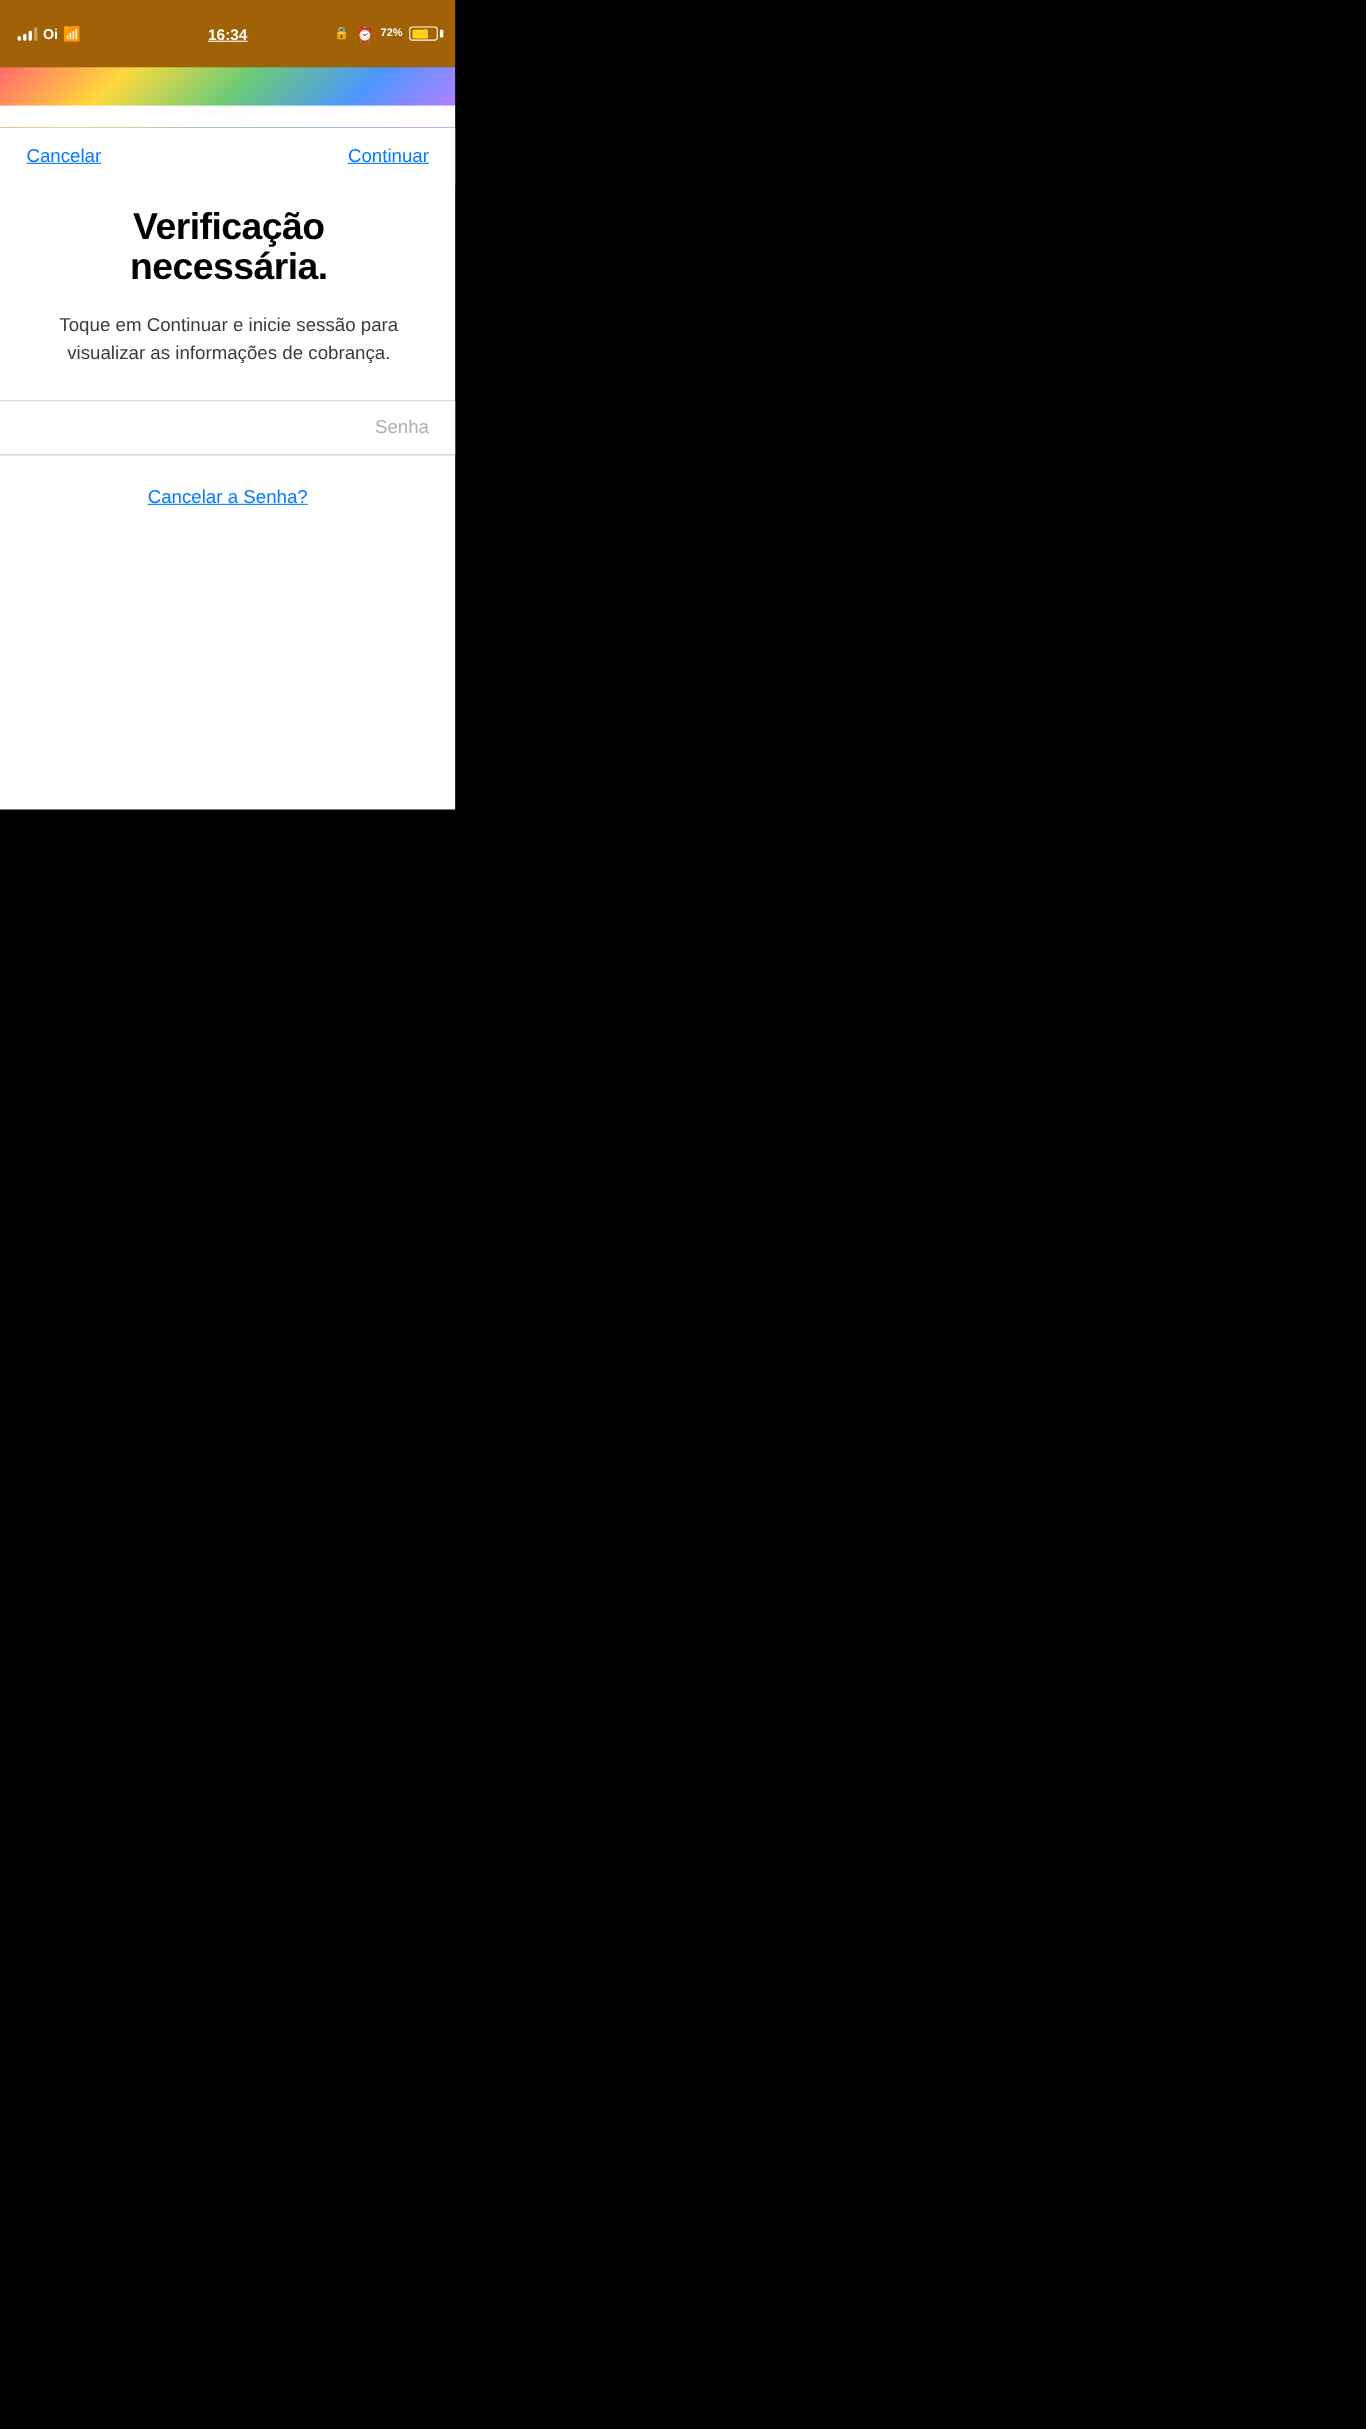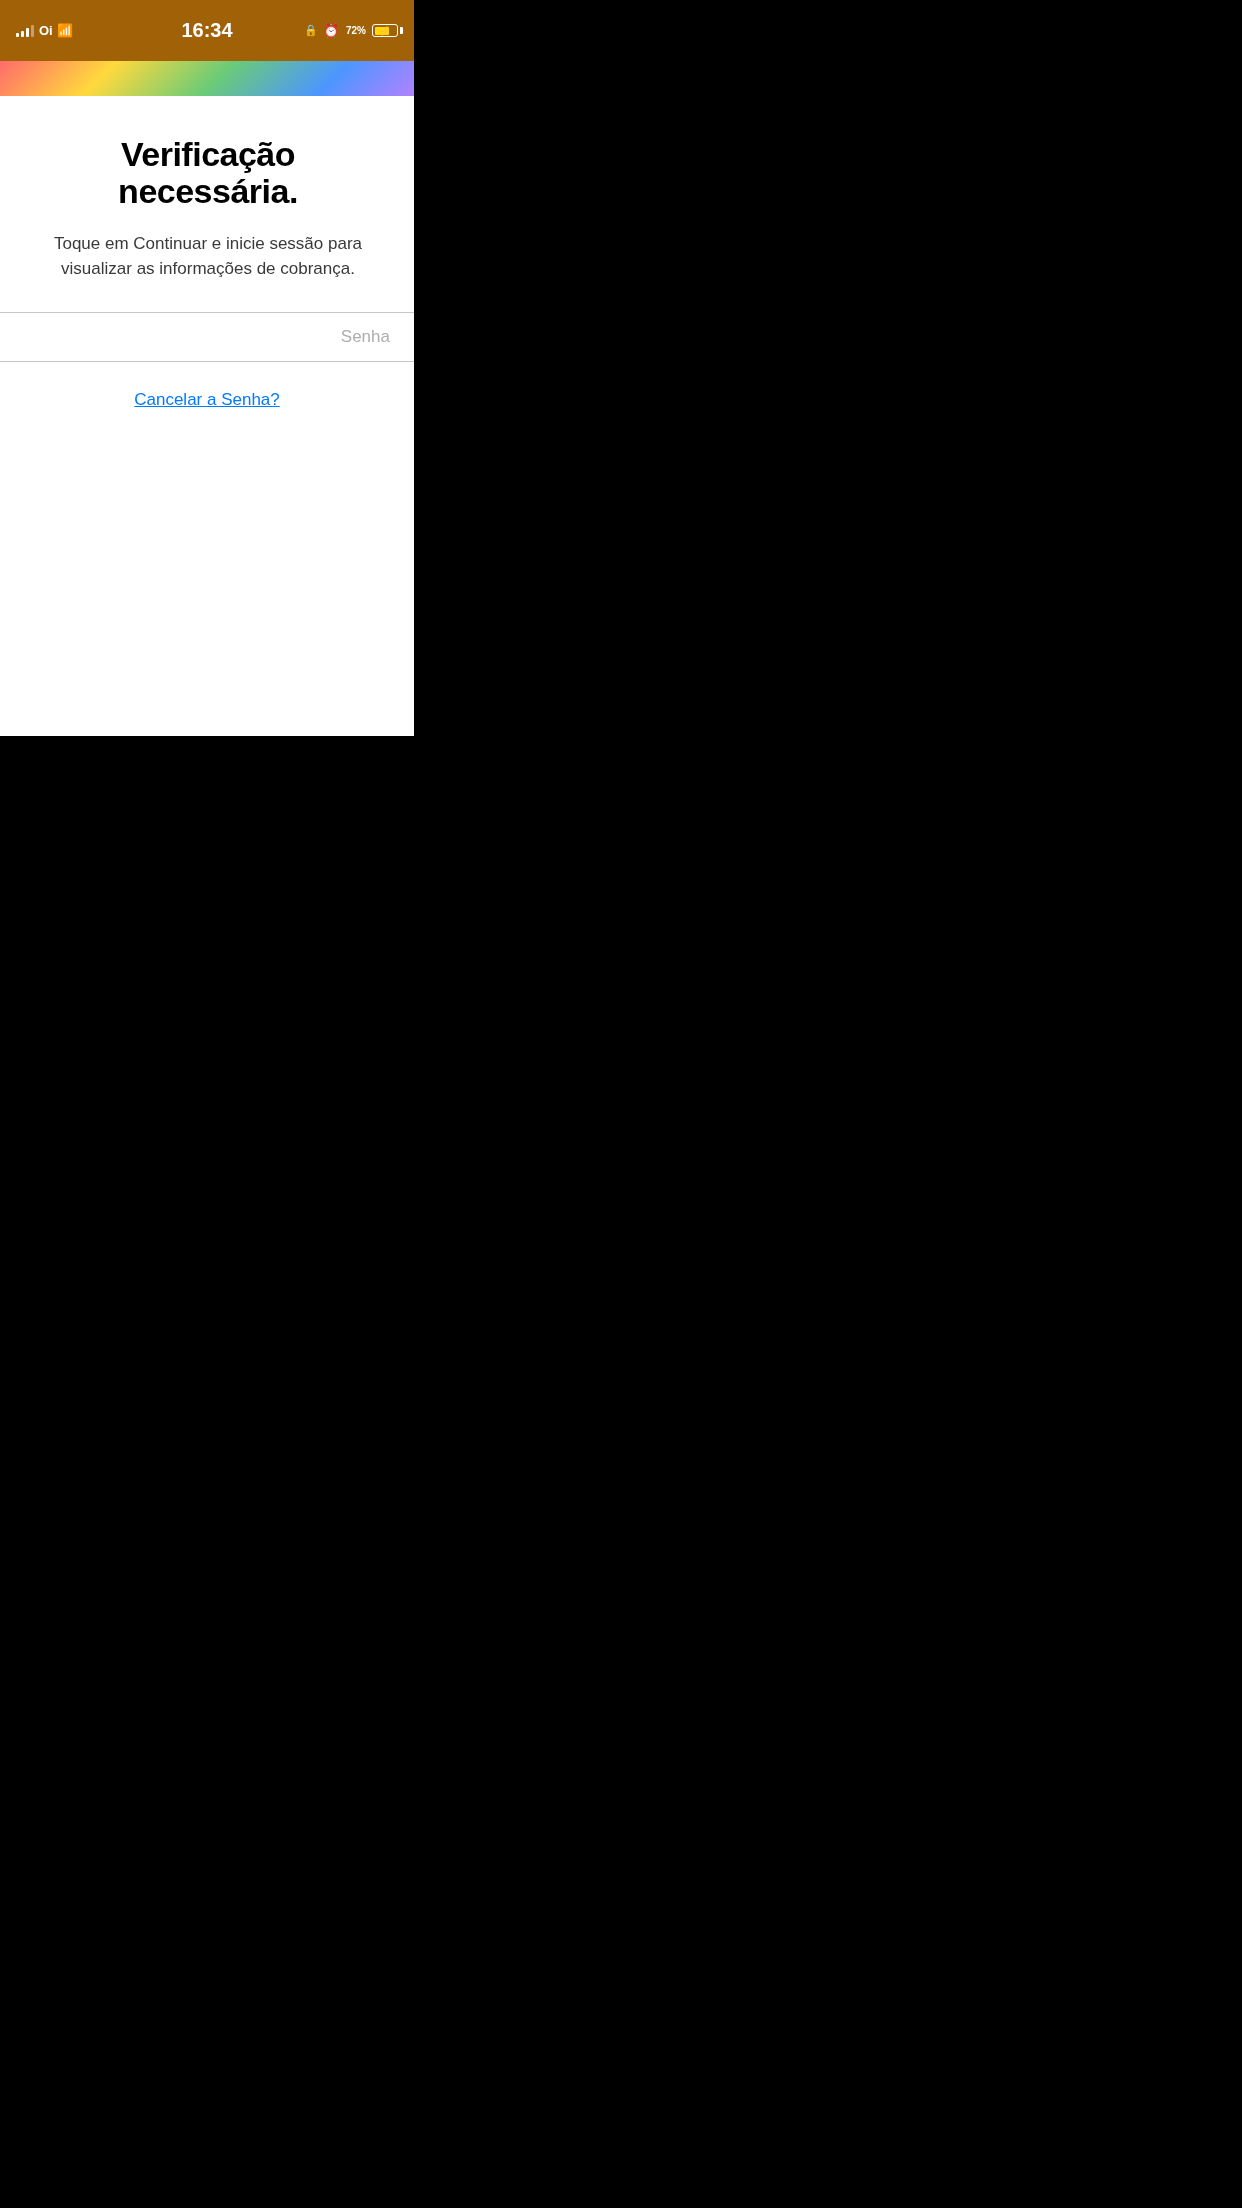--- a/index.html
+++ b/index.html
@@ -61,26 +61,27 @@
       font-size: 13px;
     }
 
     .carrier-name {
       font-size: 13px;
       font-weight: 600;
       color: #fff;
     }
 
     .status-center {
-      font-size: 20px;
+      font-size: 14px;
       font-weight: 600;
       color: #fff;
       position: absolute;
       left: 50%;
       transform: translateX(-50%);
+      text-decoration: underline;
     }
 
     .status-right {
       display: flex;
       align-items: center;
       gap: 6px;
       font-size: 12px;
     }
 
     .lock-icon {
@@ -303,20 +304,24 @@
       </div>
       <div class="battery-tip"></div>
     </div>
   </div>
 </div>
 
 <div class="hero-image"></div>
 
 <div class="main-card">
 
+  <div class="nav-bar">
+    <button class="cancel-btn">Cancelar</button>
+    <button class="continue-btn">Continuar</button>
+  </div>
 
   <div class="content-area">
     <h1 class="page-title">Verificação necessária.</h1>
     <p class="page-subtitle">Toque em Continuar e inicie sessão para visualizar as informações de cobrança.</p>
   </div>
 
   <div class="divider"></div>
 
   <div class="password-input-row">
     <input type="password" class="password-input" placeholder="Senha" style="">

